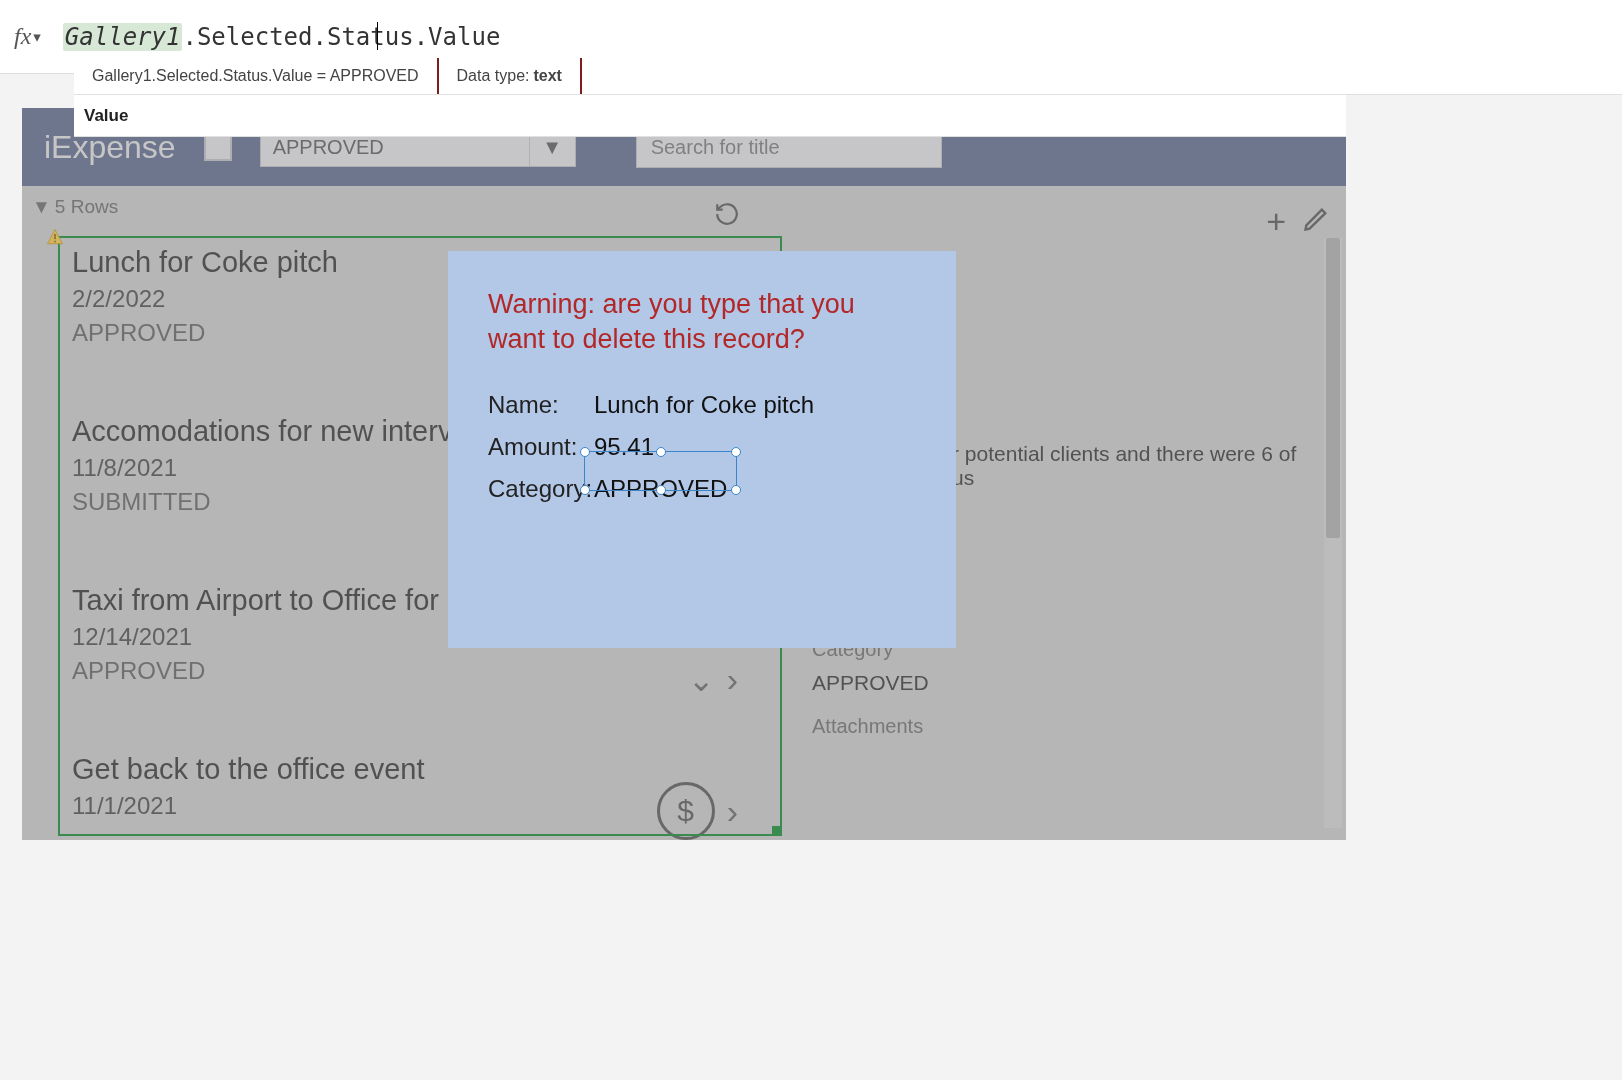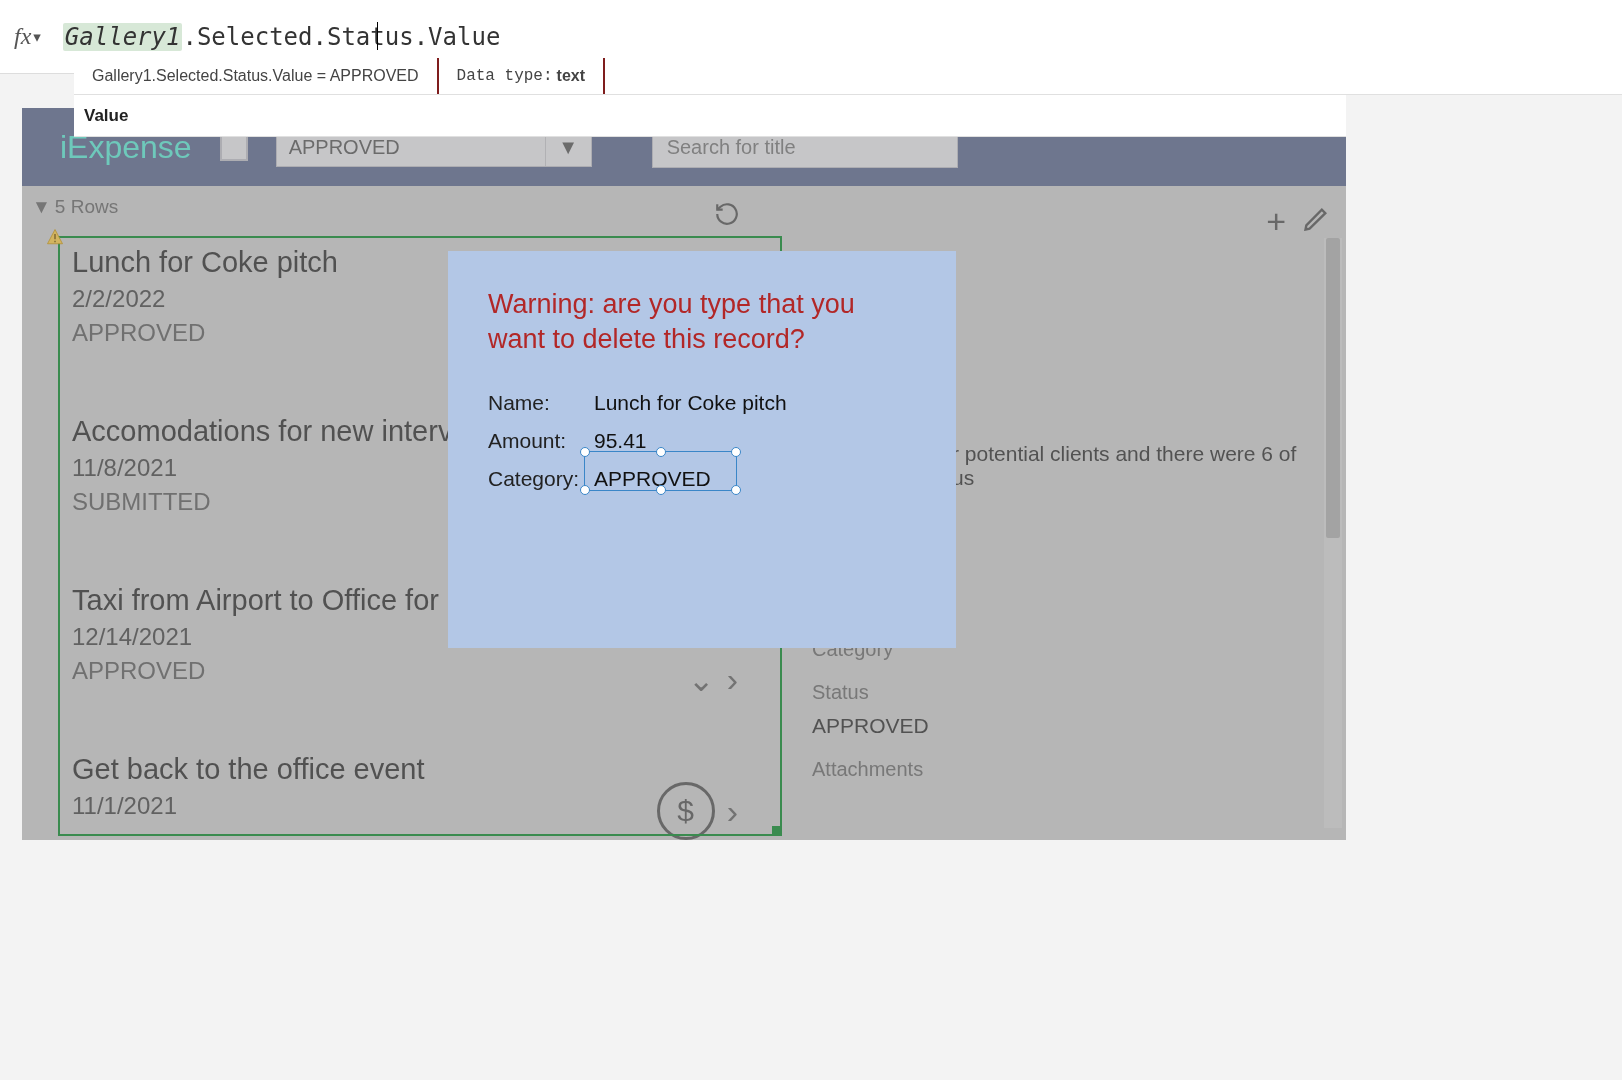--- a/index.html
+++ b/index.html
@@ -72,21 +72,21 @@
     color: #444;
     z-index: 1001;
   }
   .formula-info .cell {
     padding: 0 18px;
     height: 100%;
     display: flex;
     align-items: center;
     border-right: 2px solid #7f1d1d;
   }
-  .formula-info .type-label { font-weight: 400; font-family: Liberation Mono, monospace; }
+  .formula-info .type-label { font-weight: 400; }
   .formula-info .type-value { font-weight: 700; margin-left: 4px; }
 
   
   .autocomplete {
     position: absolute;
     top: 95px;
     left: 74px;
     right: 276px;
     height: 42px;
     background: #fff;
@@ -123,24 +123,23 @@
     background: #5f6a90;
     height: 78px;
     display: flex;
     align-items: center;
     padding: 0 22px;
     gap: 28px;
     position: relative;
     z-index: 1;
   }
   .app-title {
-    color: #5eead4;
+    color: #e5e5e5;
     font-size: 32px;
     font-weight: 400;
-    margin-left: 16px;
   }
   .header-check {
     width: 28px;
     height: 28px;
     background: #e5e5e9;
     border: 2px solid #bfbfc6;
   }
   .header-select {
     display: flex;
     align-items: center;
@@ -298,21 +297,21 @@
     background: #b3c7e6;
     z-index: 60;
     padding: 36px 40px;
   }
   .dialog .warn-text {
     color: #b22727;
     font-size: 27px;
     line-height: 1.3;
     margin-bottom: 34px;
   }
-  .dialog .row { display: flex; font-size: 21px; margin-bottom: 14px; }
+  .dialog .row { display: flex; font-size: 24px; margin-bottom: 14px; }
   .dialog .row .k { width: 106px; color: #222; }
   .dialog .row .v { color: #111; }
 
   
   .selected-element {
     position: absolute;
     border: 1px solid #3a86c8;
     pointer-events: none;
     z-index: 90;
   }
@@ -436,21 +435,20 @@
         </div>
       </div>
     </div>
   </div>
 
   <div class="gallery-selection"></div>
 
   <div class="detail-panel">
     <div class="field-value" style="margin-top:156px;margin-left:140px;">r potential clients and there were 6 of us</div>
     <div class="field-label" style="margin-top:148px;">Category</div>
-    <div class="field-label">Status</div>
     <div class="field-value">APPROVED</div>
     <div class="field-label">Attachments</div>
   </div>
 
   <div class="canvas-scrollbar">
     <div class="thumb"></div>
   </div>
 
   <div class="dialog">
     <div class="warn-text">Warning: are you type that you want to delete this record?</div>

